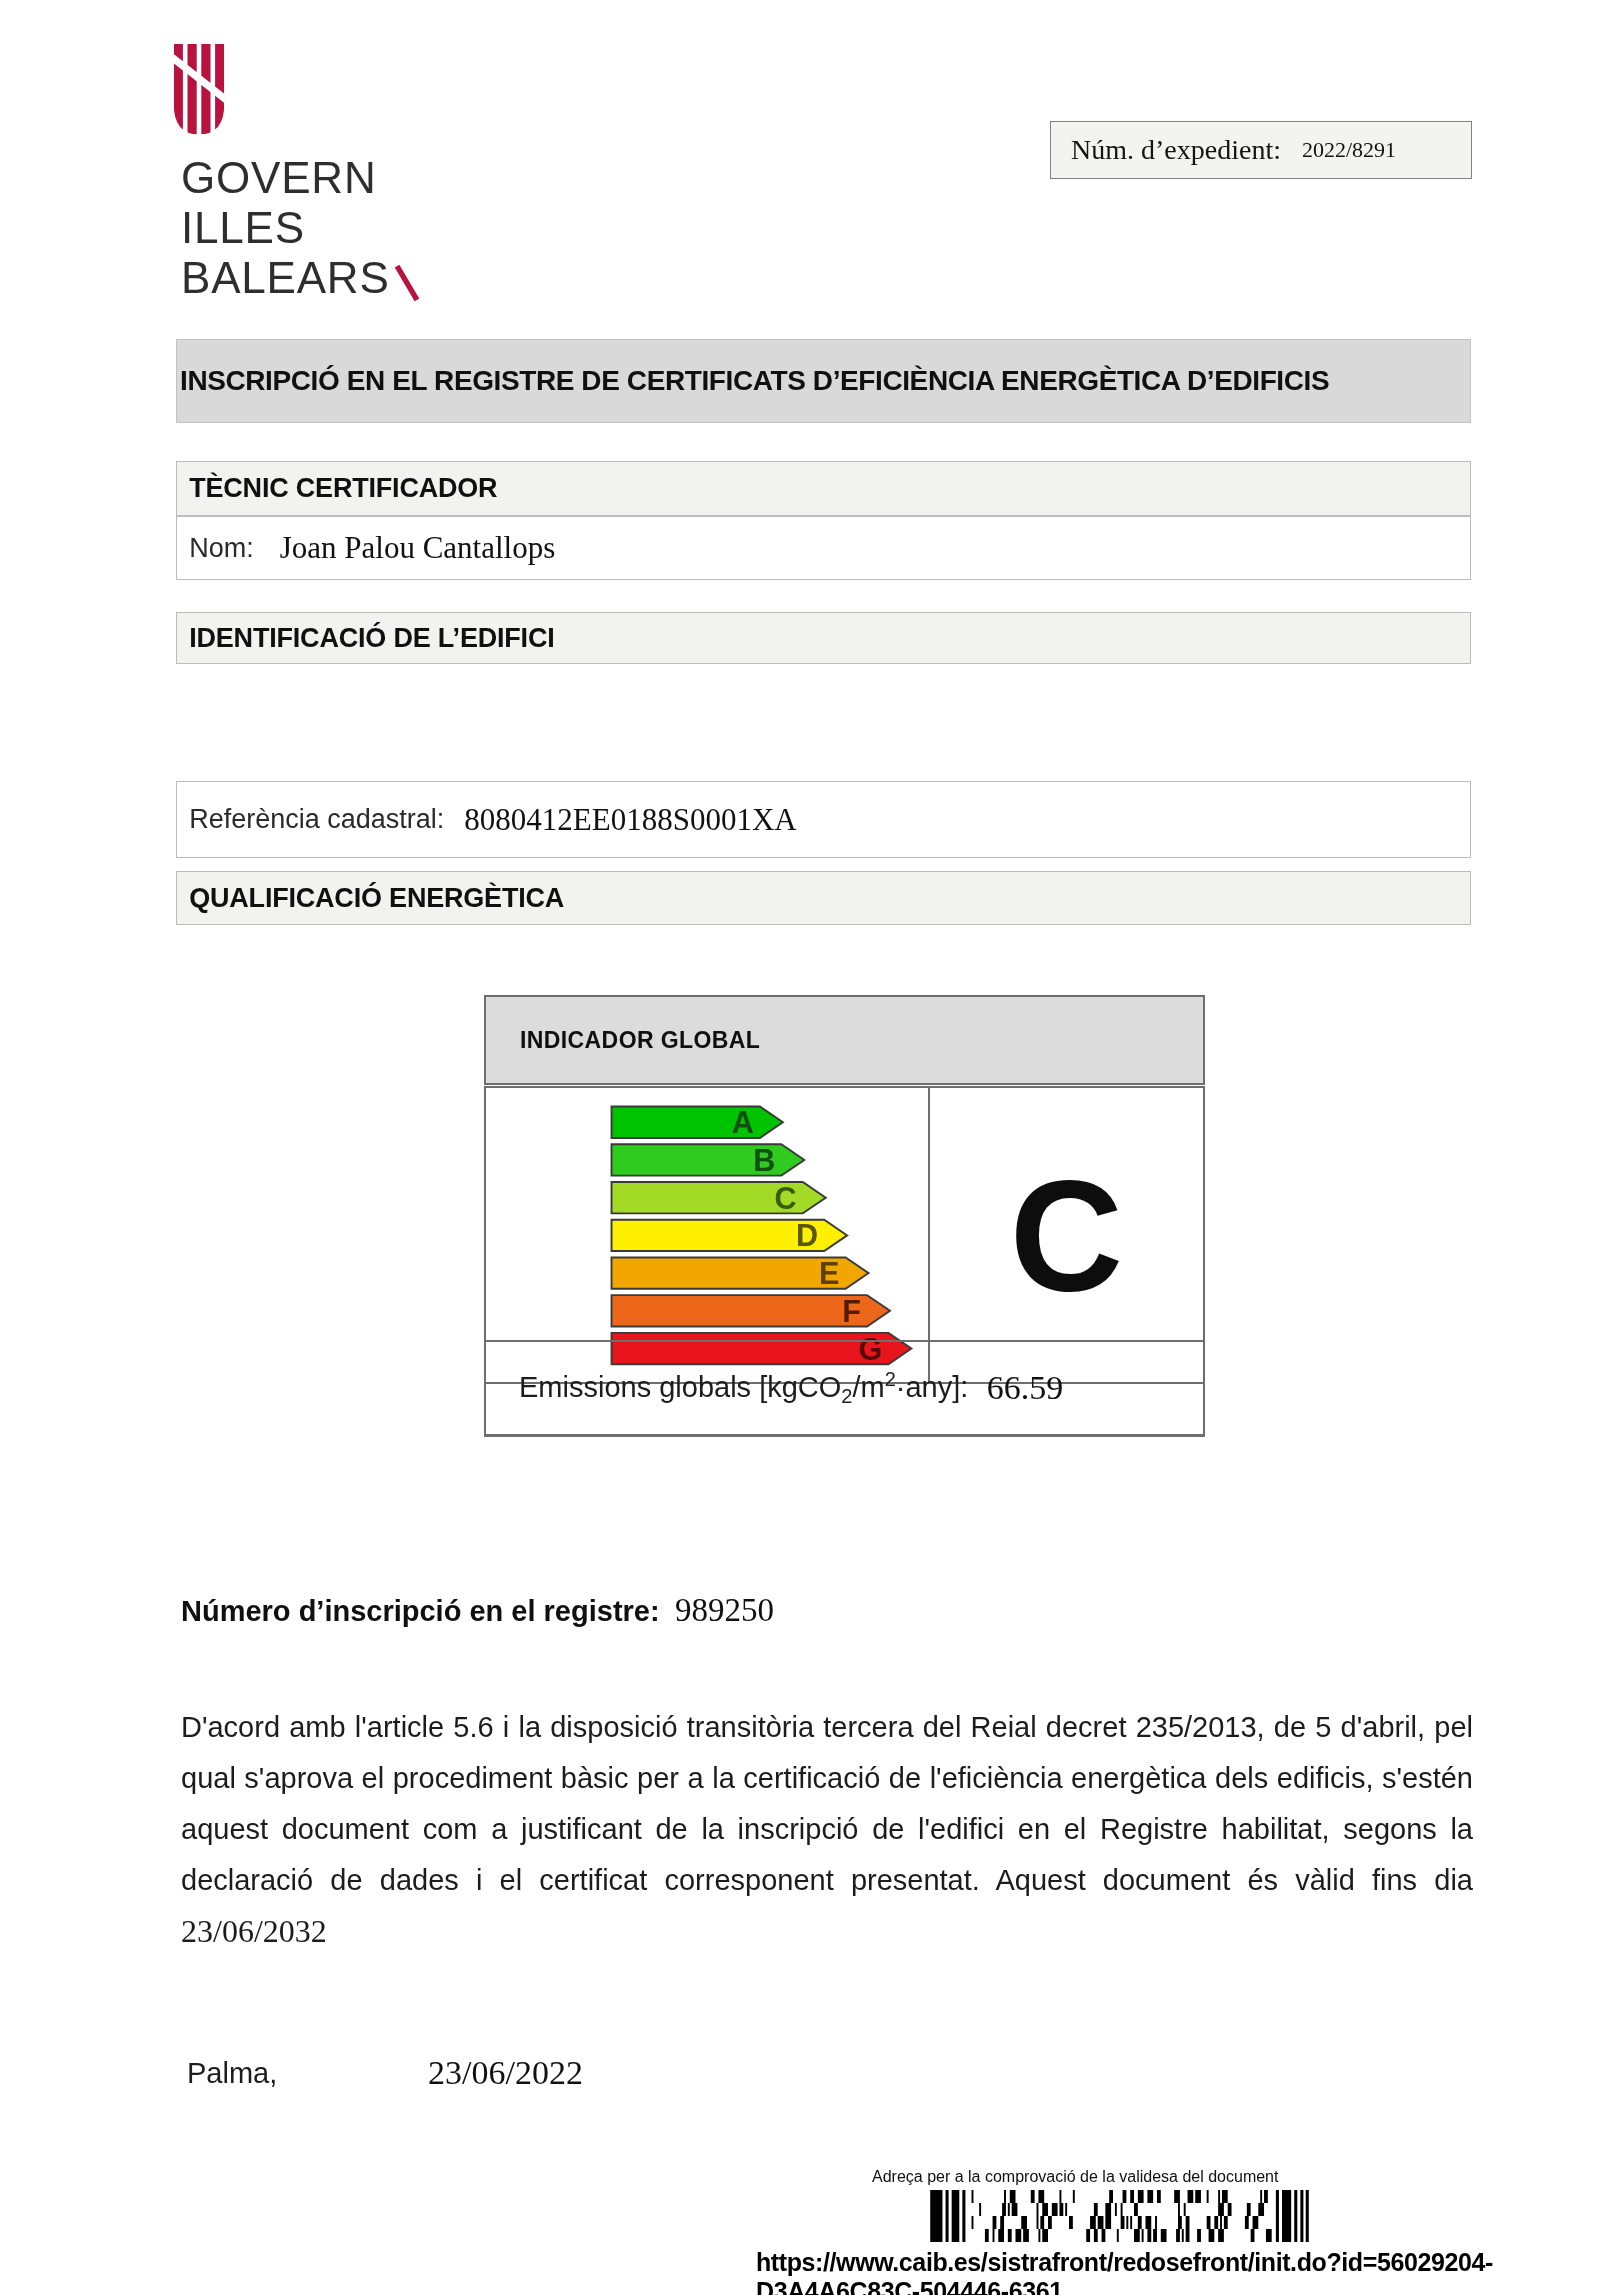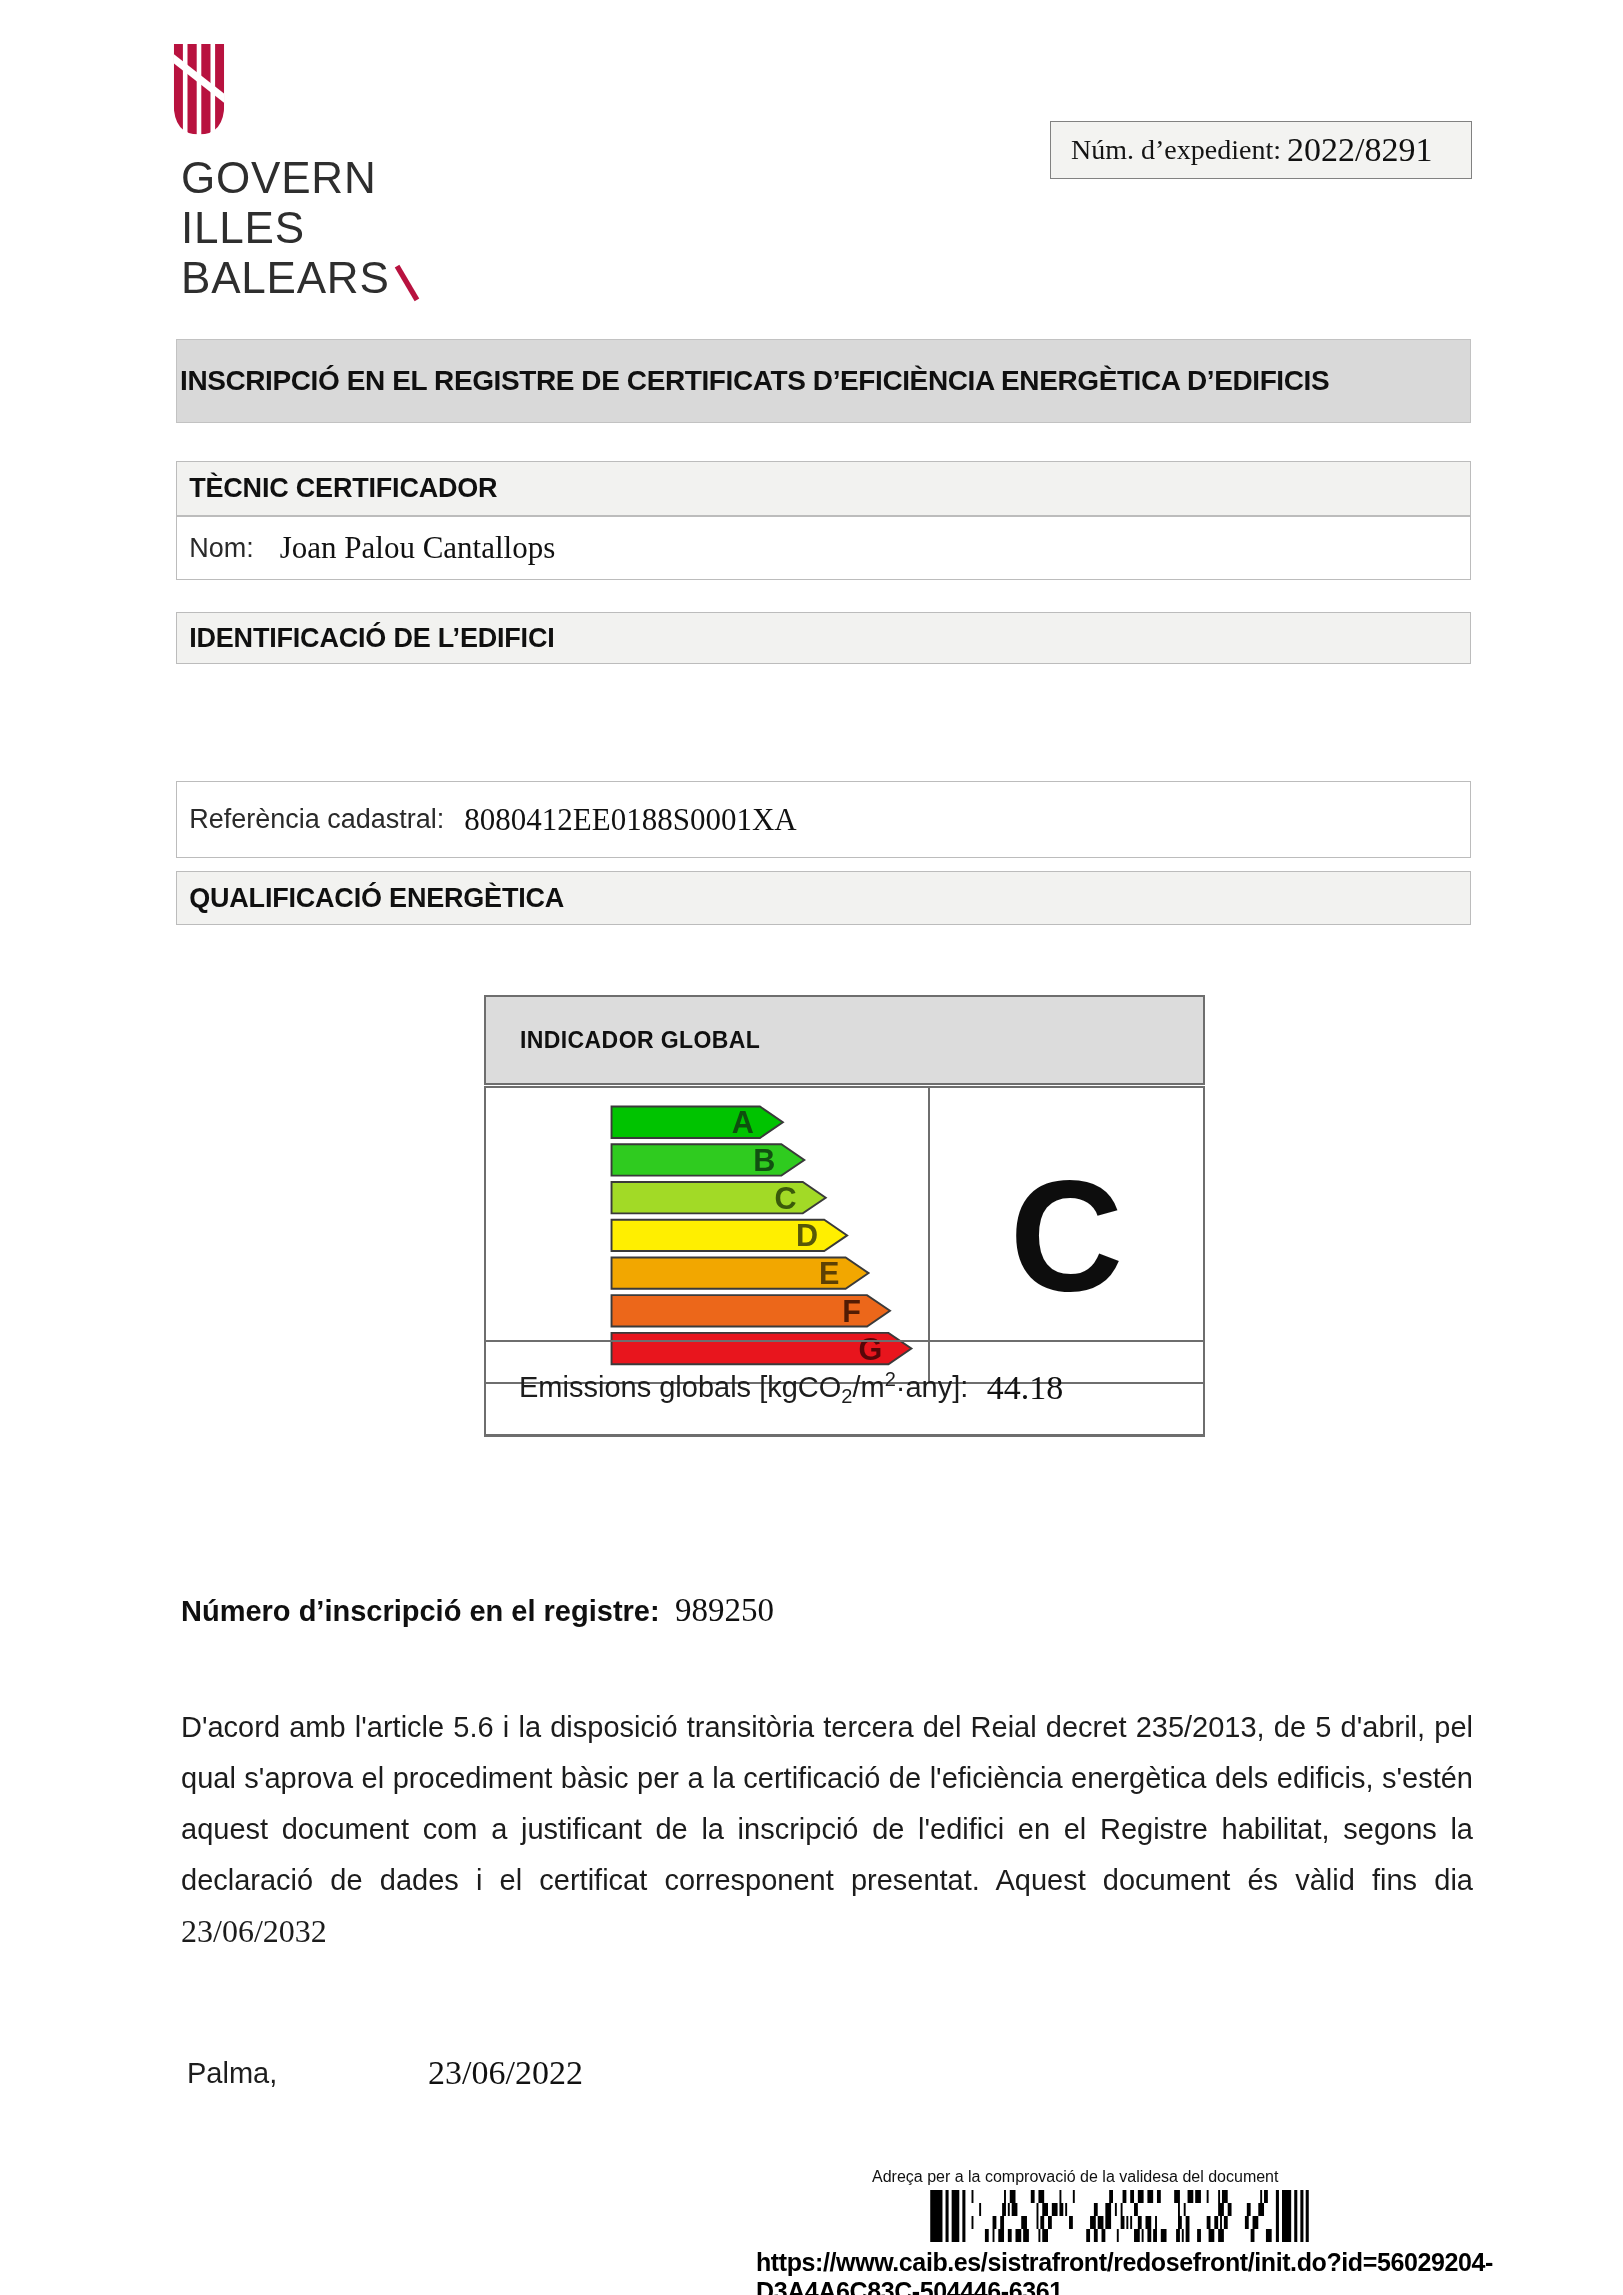--- a/index.html
+++ b/index.html
@@ -10,21 +10,21 @@
   
   .logo-text{position:absolute;left:181px;top:153px;font-size:44px;line-height:50px;
              letter-spacing:0.8px;color:#2e2e2e;font-weight:400;}
   .logo-line{display:block;}
   .logo-last{display:flex;align-items:flex-end;}
 
   
   .exp-box{position:absolute;left:1050px;top:121px;width:422px;height:58px;background:#f3f3f1;
            border:1.5px solid #818181;display:flex;align-items:center;padding-left:20px;box-sizing:border-box;}
   .exp-label{font-family:"Liberation Serif",serif;font-size:28px;color:#141414;}
-  .exp-value{font-family:"Liberation Serif",serif;font-size:34px;color:#111;margin-left:6px;}
+  .exp-value{font-family:"Liberation Serif",serif;font-size:22px;color:#111;margin-left:21px;}
 
   
   .title-bar{position:absolute;left:176px;top:339px;width:1295px;height:84px;background:#d9d9d9;
              border:0.8px solid #c2c2c2;box-sizing:border-box;display:flex;align-items:center;}
   .title-bar span{font-weight:bold;font-size:28px;letter-spacing:-0.4px;color:#101010;padding-left:3px;}
   .section-bar{position:absolute;left:176px;width:1295px;background:#f2f2f0;border:1.5px solid #bcbcbc;
                box-sizing:border-box;display:flex;align-items:center;}
   .section-bar span{font-weight:bold;font-size:27px;letter-spacing:-0.2px;color:#101010;padding-left:12.2px;}
   .field-row{position:absolute;left:176px;width:1295px;background:#fff;border:1.5px solid #bcbcbc;
              box-sizing:border-box;display:flex;align-items:center;}
@@ -148,21 +148,21 @@
           <path d="M2 297.79999999999995 H364 L394 318.29999999999995 L364 338.79999999999995 H2 Z" fill="#e8151d" stroke="#3a3a3a" stroke-width="2.5"></path>
           <text x="356" y="332.79999999999995" text-anchor="end" style="font:bold 40px &quot;Liberation Sans&quot;,sans-serif;fill:#570608">G</text>
         </svg>
     </div>
     <div class="ind-right">
       <span class="big-rating">C</span>
     </div>
   </div>
   <div class="ind-emis">
     <span class="emis-label"><span>Emissions globals [kgCO</span><sub>2</sub><span>/m</span><sup>2</sup><span>·any]:</span></span>
-    <span class="emis-value">44.18</span>
+    <span class="emis-value">66.59</span>
   </div>
 
   <div class="reg-line">
     <span class="reg-label">Número d’inscripció en el registre:</span>
     <span class="reg-value">989250</span>
   </div>
 
   <p class="legal"><span>D'acord amb l'article 5.6 i la disposició transitòria tercera del Reial decret 235/2013, de 5 d'abril, pel qual s'aprova el procediment bàsic per a la certificació de l'eficiència energètica dels edificis, s'estén aquest document com a justificant de la inscripció de l'edifici en el Registre habilitat, segons la declaració de dades i el certificat corresponent presentat. Aquest document és vàlid fins dia </span><span class="valid-date">23/06/2032</span></p>
 
   <span class="sig-place">Palma,</span>

